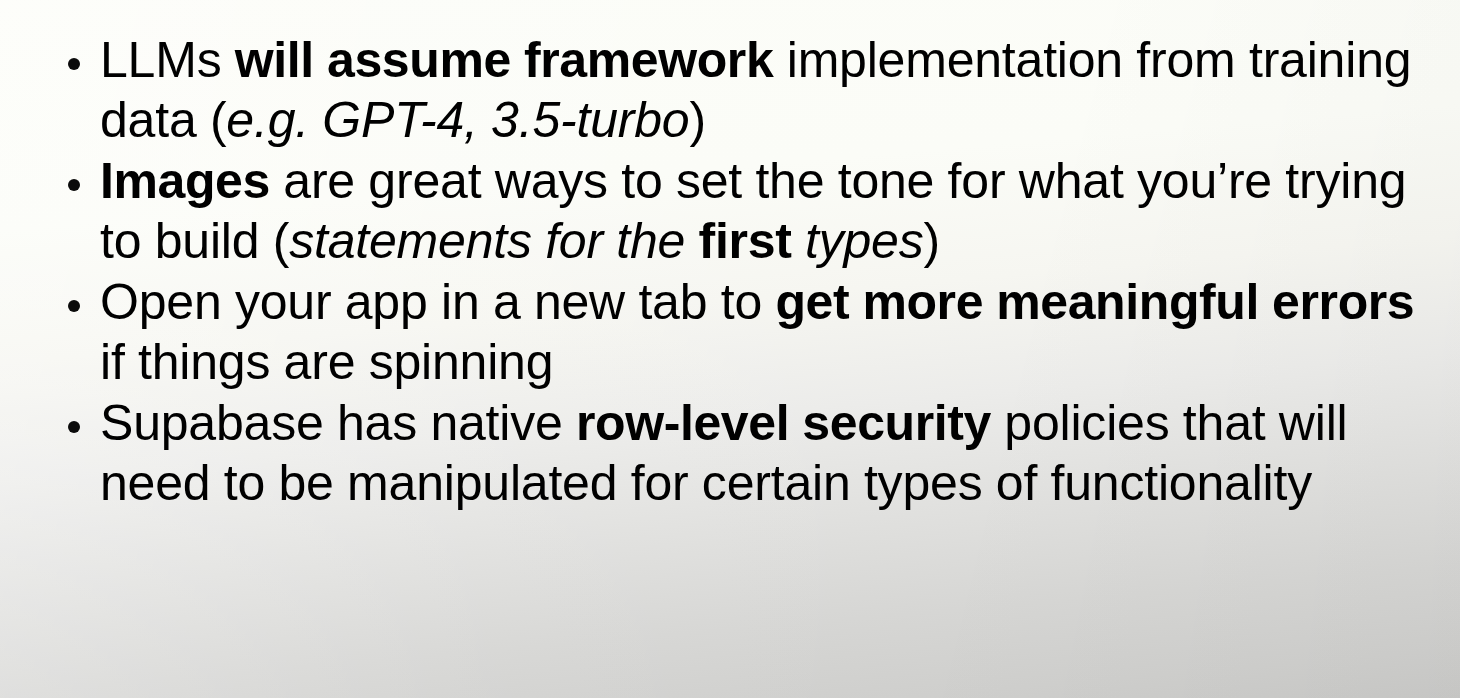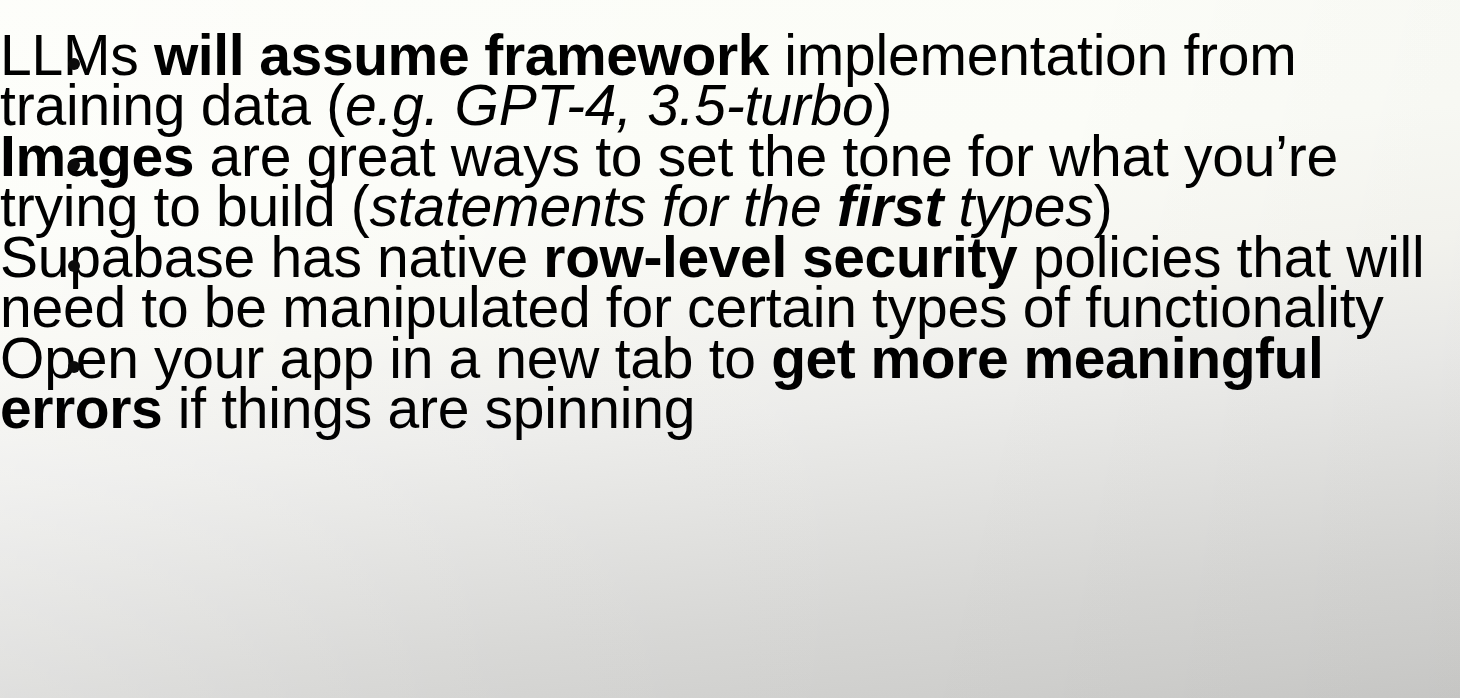--- a/index.html
+++ b/index.html
@@ -45,66 +45,67 @@
   #bullet-list {
     position: relative;
     z-index: 2;
     list-style: none;
     margin: 0;
     padding: 30px 12px 0 0;
   }
 
   .bullet-item {
     position: relative;
+    padding-left: 100px;
     margin: 0 0 1px 0;
     color: #000000;
-    font-size: 57px;
-    line-height: 50px;
+    font-size: 50px;
+    line-height: 60px;
     letter-spacing: -0.2px;
     font-weight: 400;
     word-spacing: -0.3px;
   }
 
   .bullet-marker {
     position: absolute;
     left: 68px;
     top: 28px;
     width: 12px;
     height: 12px;
     border-radius: 50%;
     background: #0b0b0b;
   }
 
   .bullet-text { display: block; }
 
   .b   { font-weight: 700; letter-spacing: -0.4px; }
   .i   { font-style: italic; }
-  .bi  { font-weight: 700; font-style: italic; letter-spacing: -0.3px; }
+  .bi  { font-weight: 700; letter-spacing: -0.3px; }
 </style>
 </head>
 <body>
 
 <div id="slide">
   <ul id="bullet-list">
 
     <li class="bullet-item">
       <span class="bullet-marker"></span>
       <span class="bullet-text"><span>LLMs </span><span class="b">will assume framework</span><span> implementation from training data (</span><span class="i">e.g. GPT-4, 3.5-turbo</span><span>)</span></span>
     </li>
 
     <li class="bullet-item">
       <span class="bullet-marker"></span>
       <span class="bullet-text"><span class="b">Images</span><span> are great ways to set the tone for what you’re trying to build (</span><span class="i">statements for the </span><span class="bi">first</span><span class="i"> types</span><span>)</span></span>
     </li>
 
     <li class="bullet-item">
       <span class="bullet-marker"></span>
-      <span class="bullet-text"><span>Supabase has native </span><span class="b">row-level security</span><span> policies that will need to be manipulated for certain types of functionality</span></span>
+      <span class="bullet-text"><span>Open your app in a new tab to </span><span class="b">get more meaningful errors</span><span> if things are spinning</span></span>
     </li>
 
     <li class="bullet-item">
       <span class="bullet-marker"></span>
-      <span class="bullet-text"><span>Open your app in a new tab to </span><span class="b">get more meaningful errors</span><span> if things are spinning</span></span>
+      <span class="bullet-text"><span>Supabase has native </span><span class="b">row-level security</span><span> policies that will need to be manipulated for certain types of functionality</span></span>
     </li>
 
 
   </ul>
 </div>
 
 </body></html>

